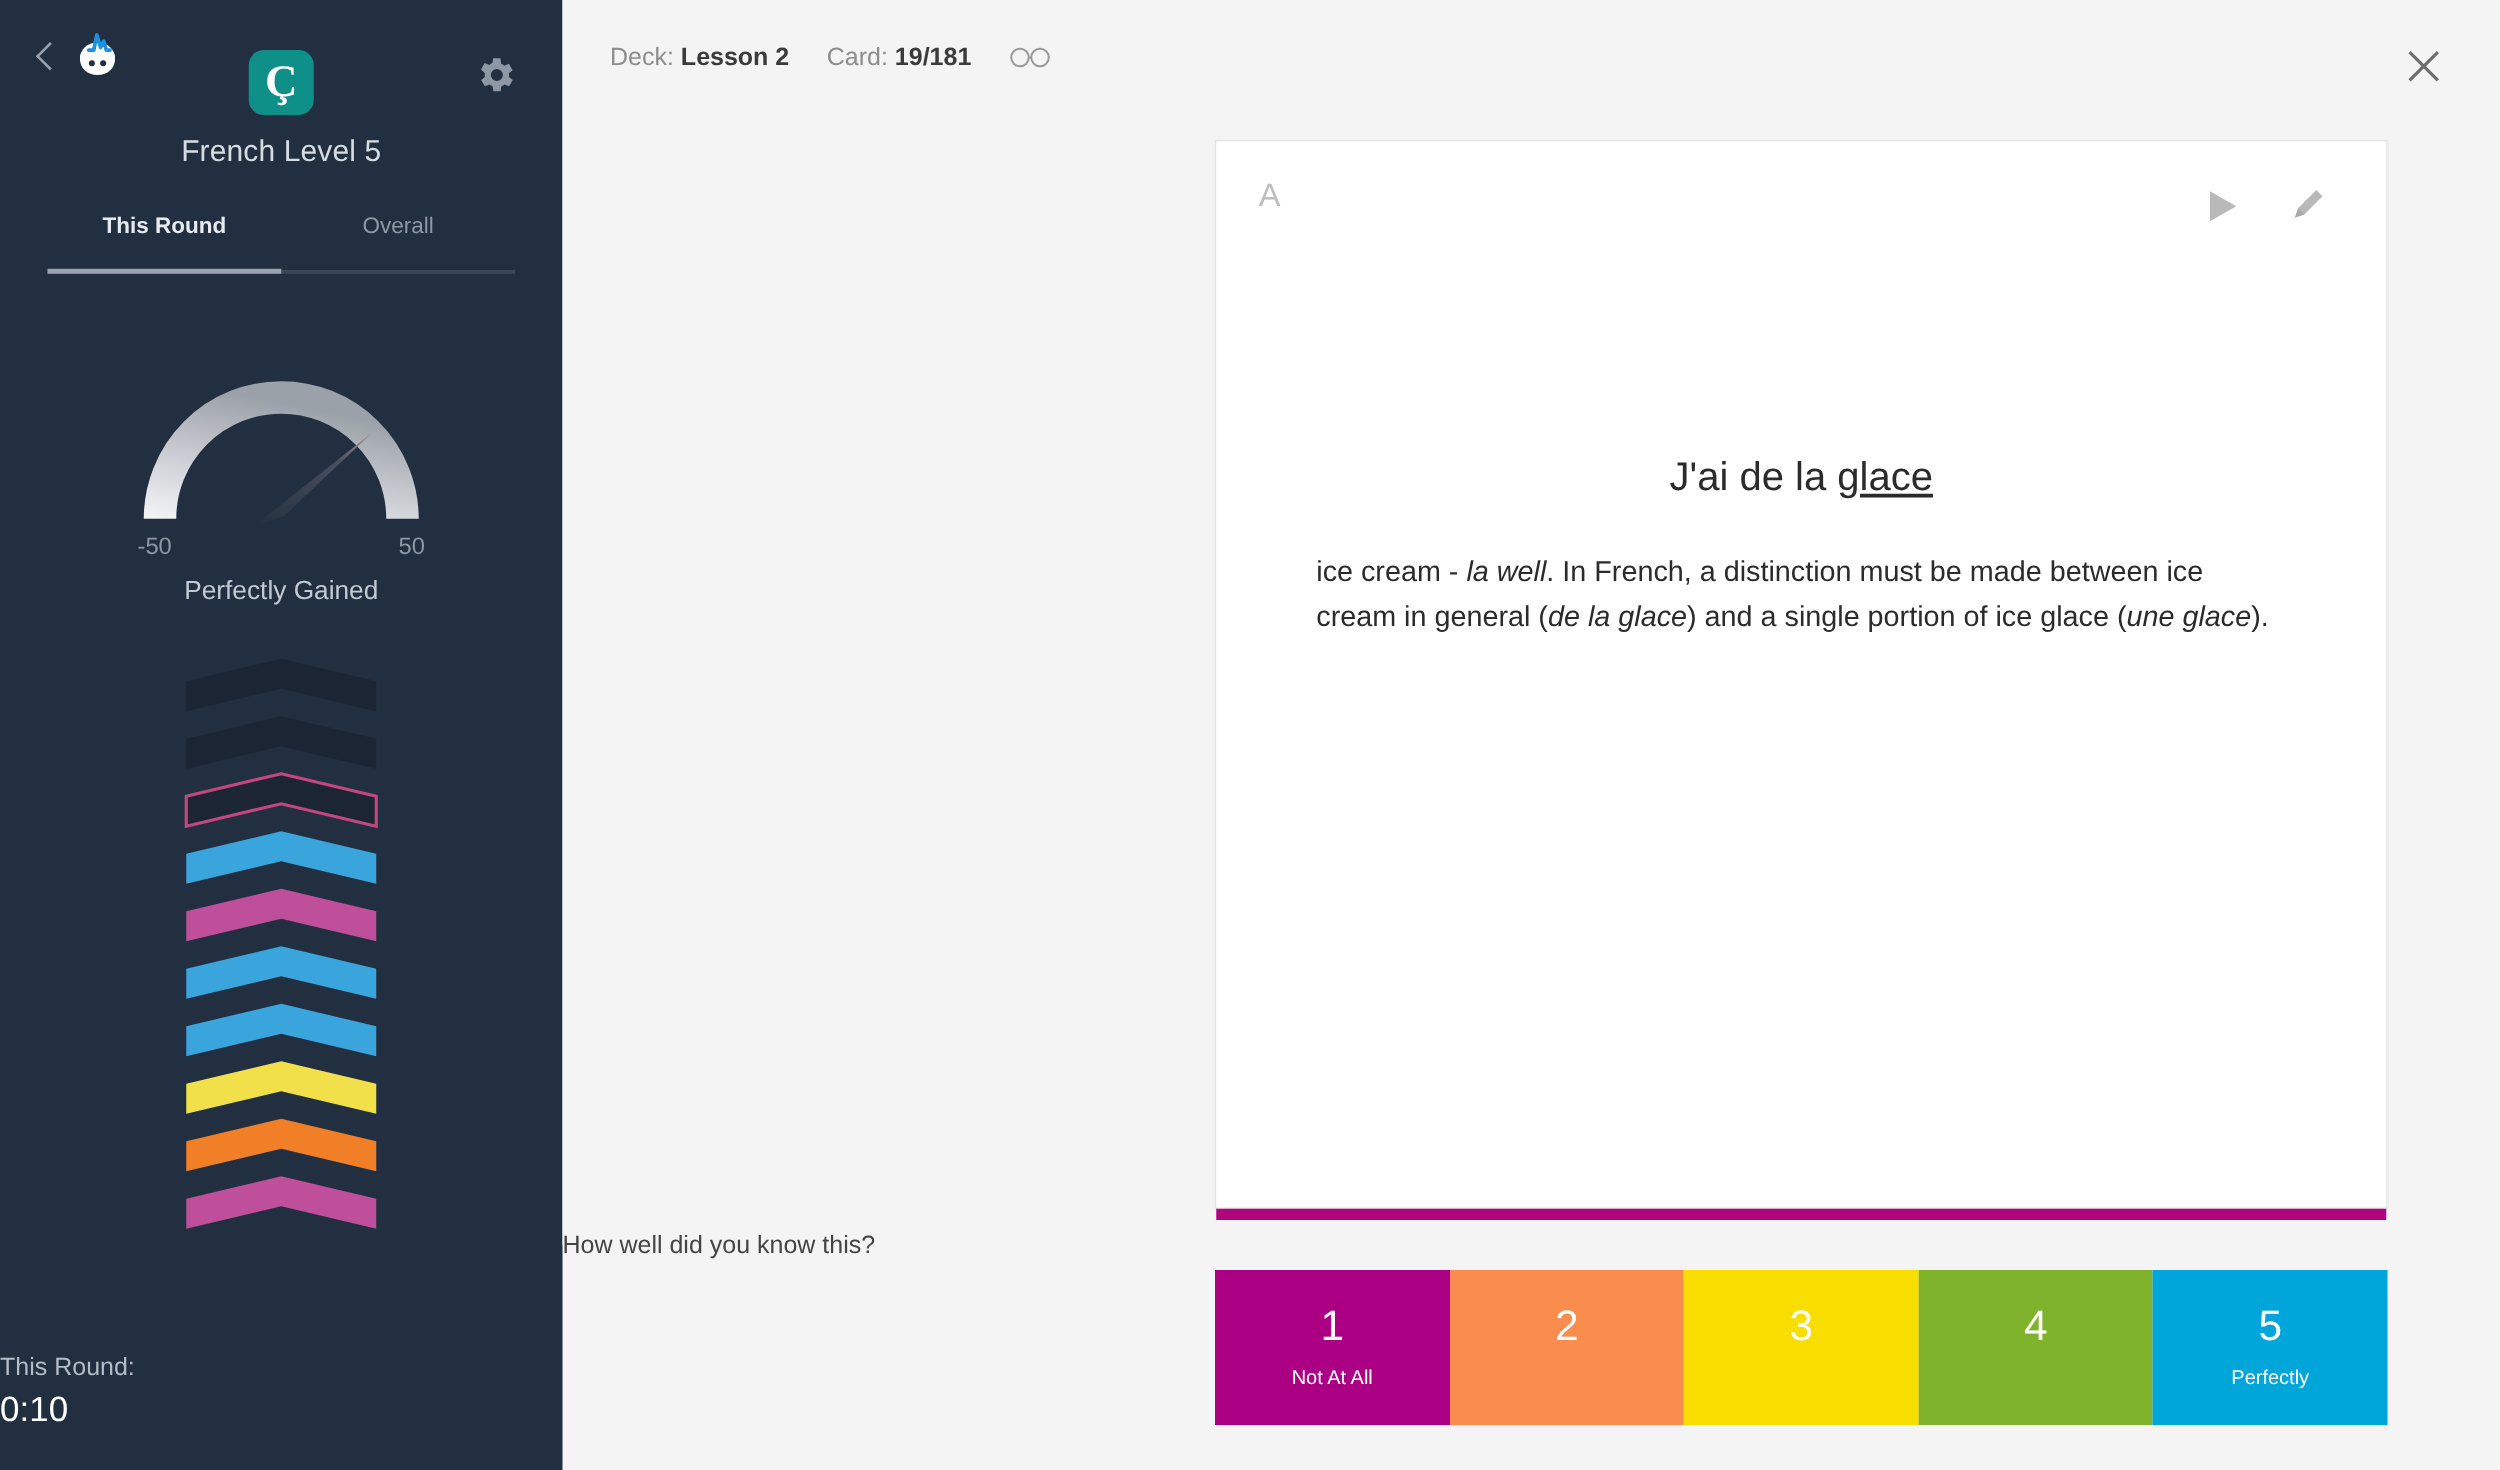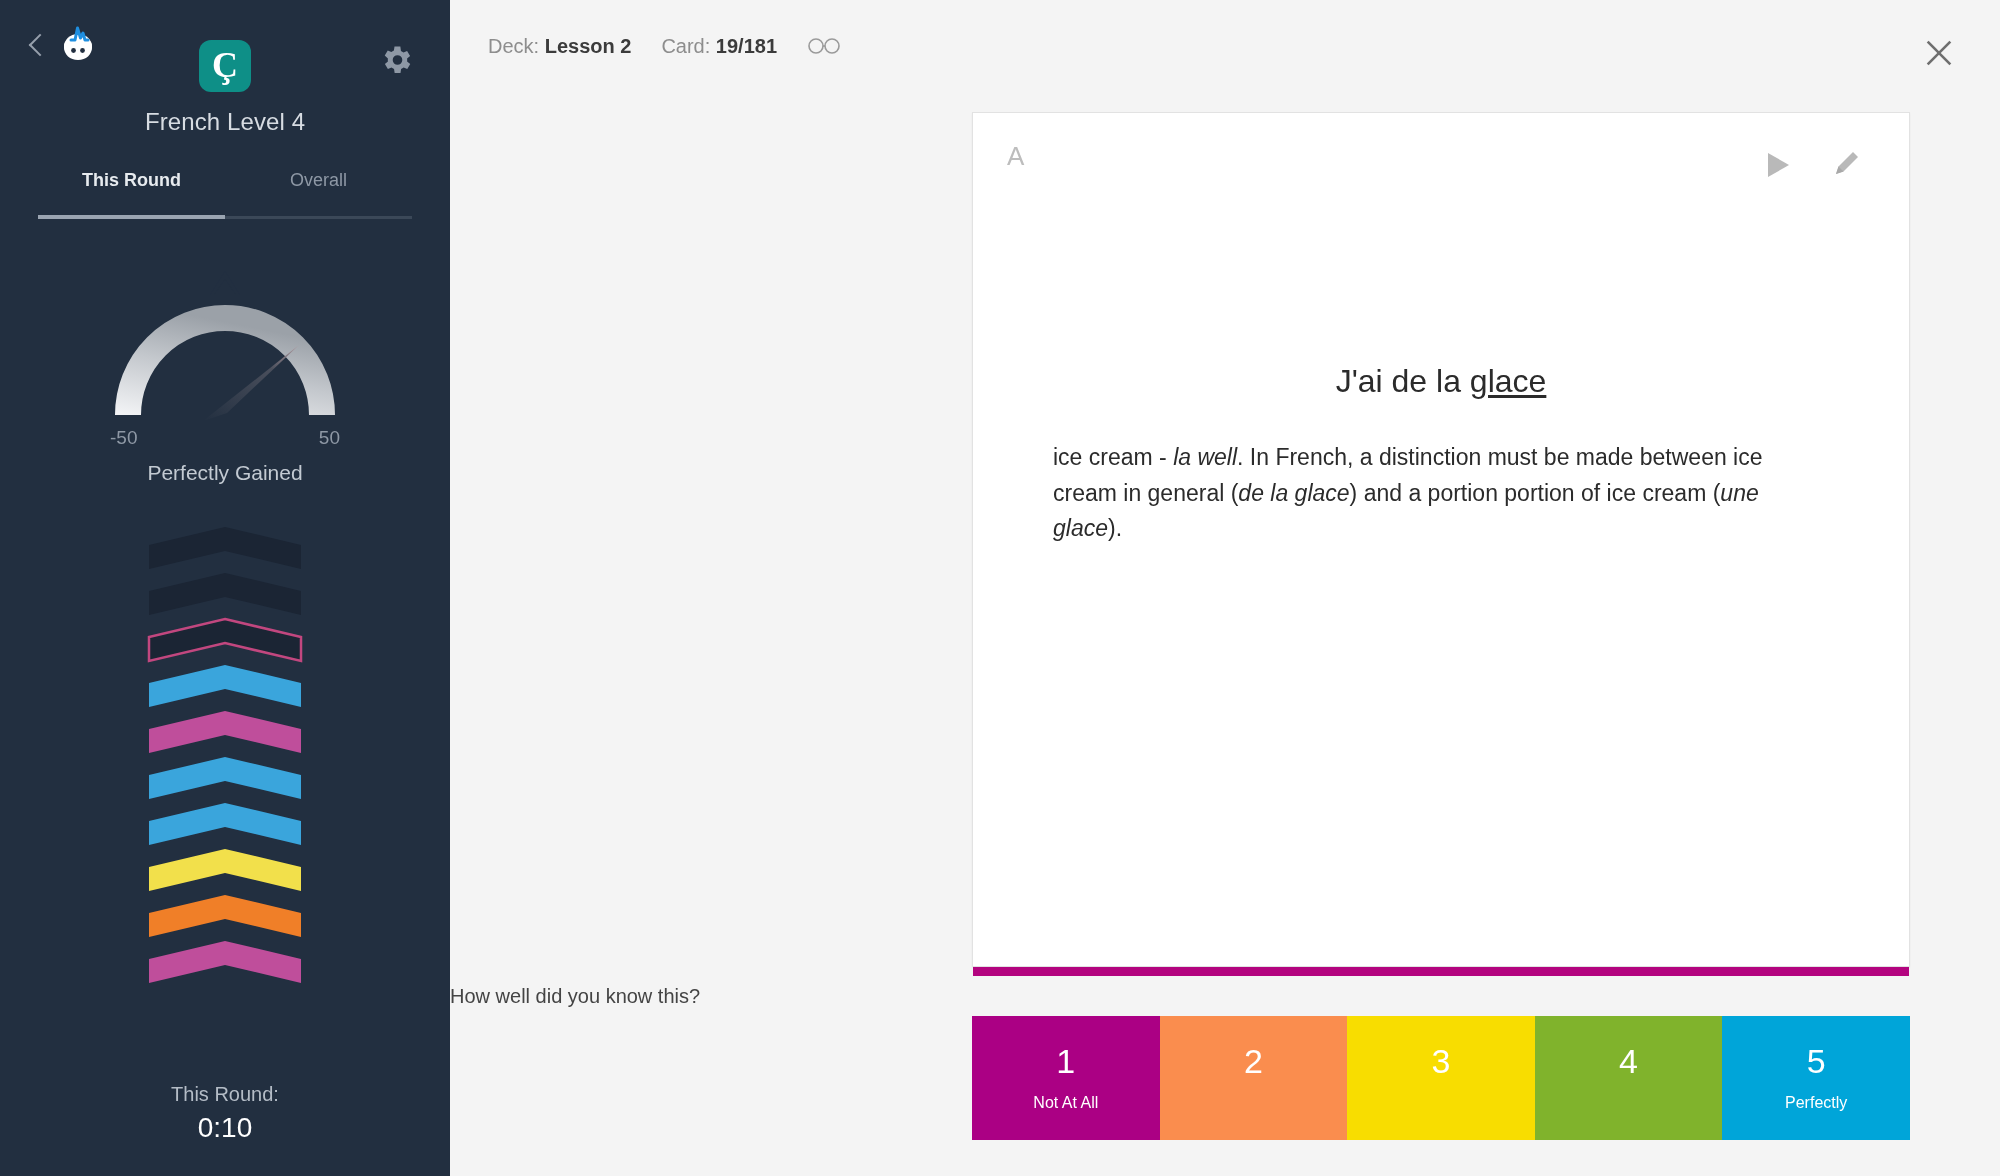--- a/index.html
+++ b/index.html
@@ -83,21 +83,21 @@
   }
 
   
   .chev-stack {
     margin: 38px auto 0; width: 160px;
     display: flex; flex-direction: column; align-items: center;
   }
   .chev { width: 160px; height: 58px; margin-bottom: -12px; display:block; }
 
   .round-foot {
-    position: absolute; left: 0; right: 0; bottom: 32px; text-align: center;
+    position: absolute; left: 0; right: 0; bottom: 32px; 
   }
   .round-lbl { font-size: 20px; color: #b4bcc6; }
   .round-time { font-size: 28px; color: #ffffff; margin-top: 6px; }
 
   
   .main {
     flex: 1; height: 996px; background: #f4f4f4; position: relative;
   }
   .main-head {
     height: 92px; display: flex; align-items: center;
@@ -181,21 +181,21 @@
 
       <div class="app-icon">
         <span>Ç</span>
       </div>
 
       <svg class="gear" viewBox="0 0 24 24">
         <path fill="#8e98a5" d="M19.4 13a7.6 7.6 0 0 0 0-2l2-1.6-2-3.4-2.4 1a7.6 7.6 0 0 0-1.7-1L14.9 3h-3.9l-.4 2.6c-.6.2-1.2.6-1.7 1l-2.4-1-2 3.4L6.6 11a7.6 7.6 0 0 0 0 2l-2 1.6 2 3.4 2.4-1c.5.4 1.1.8 1.7 1l.4 2.6h3.9l.4-2.6c.6-.2 1.2-.6 1.7-1l2.4 1 2-3.4-2.1-1.6zM13 15.2A3.2 3.2 0 1 1 13 8.8a3.2 3.2 0 0 1 0 6.4z"></path>
       </svg>
     </div>
 
-    <div class="sb-title">French Level 4</div>
+    <div class="sb-title">French Level 5</div>
 
     <div class="tabs">
       <div class="tabs-rail"></div>
       <div class="tab active">This Round</div>
       <div class="tab">Overall</div>
       <div class="tabs-ind"></div>
     </div>
 
     <div class="gauge-wrap">
       <div class="gauge">
@@ -300,21 +300,21 @@
         <svg class="pencil-ico" viewBox="0 0 30 30">
           <path d="M22 3l5 5-14.5 14.5L5 25l2.5-7.5z" fill="#b9b9b9"></path>
           <path d="M5 25l2.5-7.5 5 5z" fill="#a9a9a9"></path>
         </svg>
       </div>
 
       <div class="card-body">
         <div class="prompt">
           <span>J'ai de la </span><u>glace</u>
         </div>
-        <div class="explain" id="explain"><span>ice cream - </span><i>la well</i><span>. In French, a distinction must be made between ice cream in general (</span><i>de la glace</i><span>) and a portion portion of ice cream (</span><i>une glace</i><span>).</span></div>
+        <div class="explain" id="explain"><span>ice cream - </span><i>la well</i><span>. In French, a distinction must be made between ice cream in general (</span><i>de la glace</i><span>) and a single portion of ice glace (</span><i>une glace</i><span>).</span></div>
       </div>
 
       <div class="card-progress"></div>
     </div>
 
     <div class="rate-q">How well did you know this?</div>
     <div class="rate-row" id="rate-row">
         <div class="rate-btn" style="background: rgb(171, 0, 132);">
           <div class="rate-num">1</div>
           <div class="rate-sub">Not At All</div>

